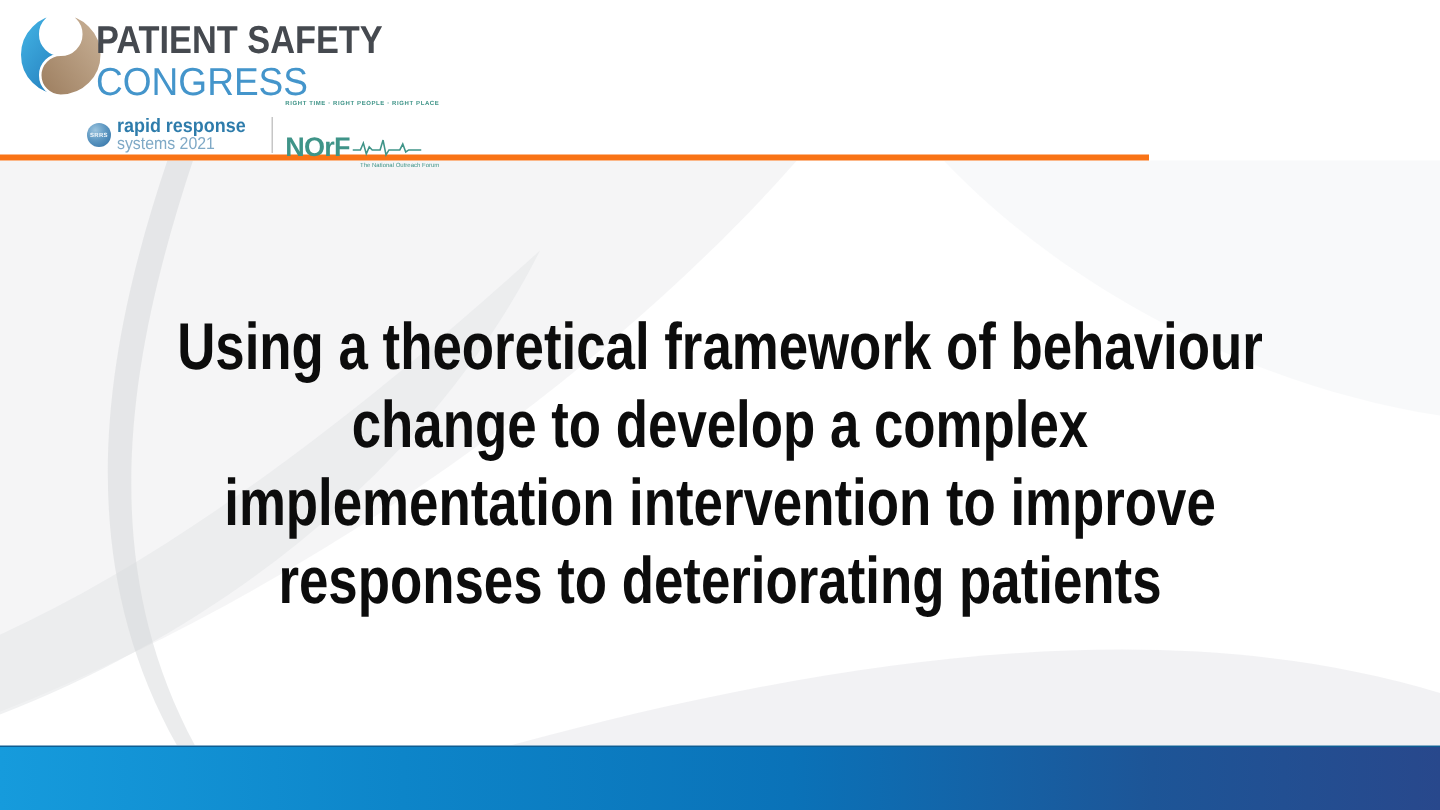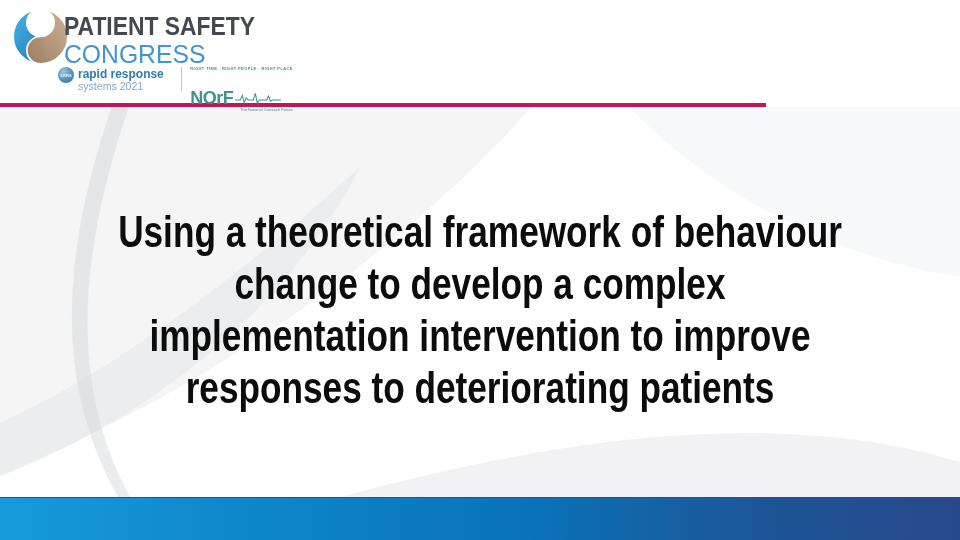--- a/index.html
+++ b/index.html
@@ -3,31 +3,31 @@
 <meta charset="utf-8">
 <style>
   * { margin:0; padding:0; box-sizing:border-box; }
   html,body { width:960px; height:540px; }
   body { font-family:"Liberation Sans", sans-serif; background:#fff; }
 
   .slide { position:relative; width:960px; height:540px; background:#ffffff; overflow:hidden; }
 
   
   .header { position:absolute; top:0; left:0; width:766px; height:107px;
-            background:#ffffff; border-bottom:4px solid #be185d; z-index:5; }
+            background:#ffffff; border-bottom:4px solid #f97316; z-index:5; }
 
   .swirl-logo { position:absolute; left:12px; top:8px; width:57px; height:57px; }
 
   .brand { position:absolute; left:64px; top:11px; }
   .brand-line1 { font-size:26px; font-weight:bold; color:#45494f; letter-spacing:0px;
                  transform:scaleX(0.88); transform-origin:left center; white-space:nowrap; }
   .brand-line2 { font-size:26px; font-weight:400; color:#4495cb; margin-top:-3px;
                  transform:scaleX(0.95); transform-origin:left center; white-space:nowrap; }
 
-  .sublogos { position:absolute; left:58px; top:67px; display:flex; align-items:flex-start; }
+  .sublogos { position:absolute; left:58px; top:67px; display:flex; align-items:center; }
 
   .srrs-badge { width:16px; height:16px; border-radius:50%;
                 background:radial-gradient(circle at 35% 30%, #9cc4de 0%, #5e98c2 45%, #2c6ea4 100%);
                 display:flex; align-items:center; justify-content:center; flex:0 0 auto; }
   .srrs-badge span { font-size:4px; color:#eef5fa; font-weight:bold; letter-spacing:.2px; }
 
   .rapid { margin-left:4px; line-height:1; }
   .rapid-line1 { font-size:13px; font-weight:bold; color:#2e7cab;
                  transform:scaleX(0.92); transform-origin:left center; white-space:nowrap; }
   .rapid-line2 { font-size:11.5px; color:#7fa9c6; margin-top:1px;

